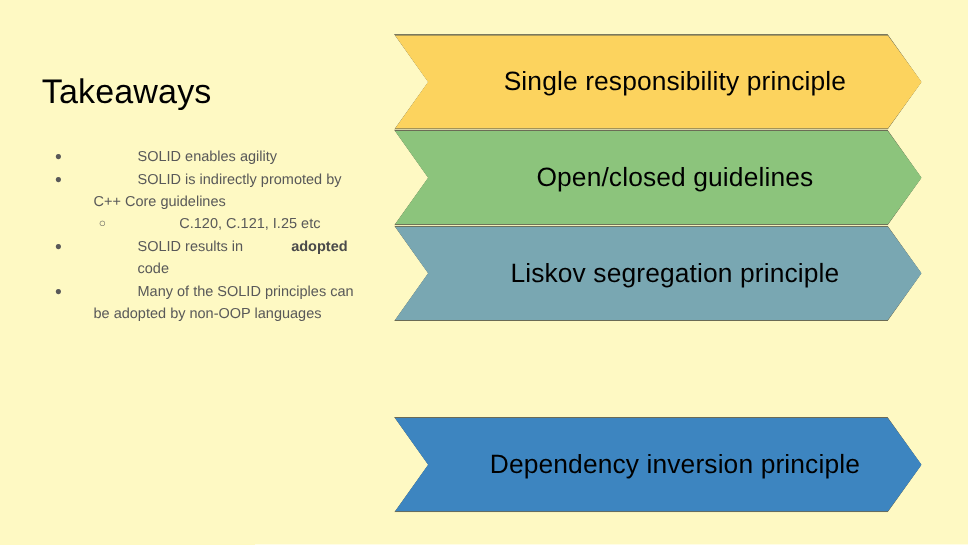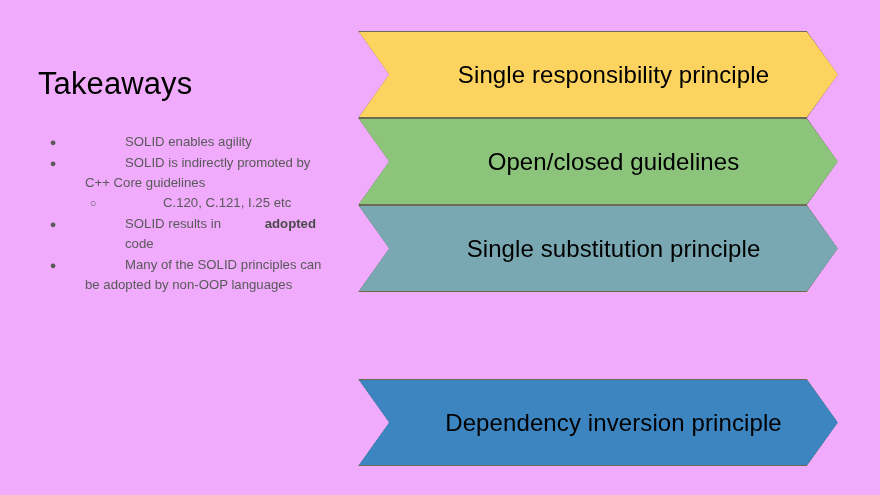--- a/index.html
+++ b/index.html
@@ -15,21 +15,21 @@
     font-family: "Liberation Sans", sans-serif;
     position: relative;
   }
 
   #slide {
     position: absolute;
     left: 0;
     top: 0;
     width: 880px;
     height: 495px;
-    background: #f0abfc;
+    background: #fef9c3;
   }
 
   
   #left-col {
     position: absolute;
     left: 38px;
     top: 66px;
     width: 290px;
   }
 
@@ -198,21 +198,21 @@
         <div class="shape-fill" style="background: rgb(140, 196, 124);"></div>
       </div>
       <div class="label">Open/closed guidelines</div>
     </div>
 
     <div class="chevron-row" style="top:174px">
       <div class="shape">
         <div class="shape-edge" style="background: rgb(107, 107, 85);"></div>
         <div class="shape-fill" style="background: rgb(121, 167, 178);"></div>
       </div>
-      <div class="label">Single substitution principle</div>
+      <div class="label">Liskov segregation principle</div>
     </div>
 
 
     <div class="chevron-row" style="top:348px">
       <div class="shape">
         <div class="shape-edge" style="background: rgb(107, 107, 85);"></div>
         <div class="shape-fill" style="background: rgb(61, 133, 192);"></div>
       </div>
       <div class="label">Dependency inversion principle</div>
     </div>

